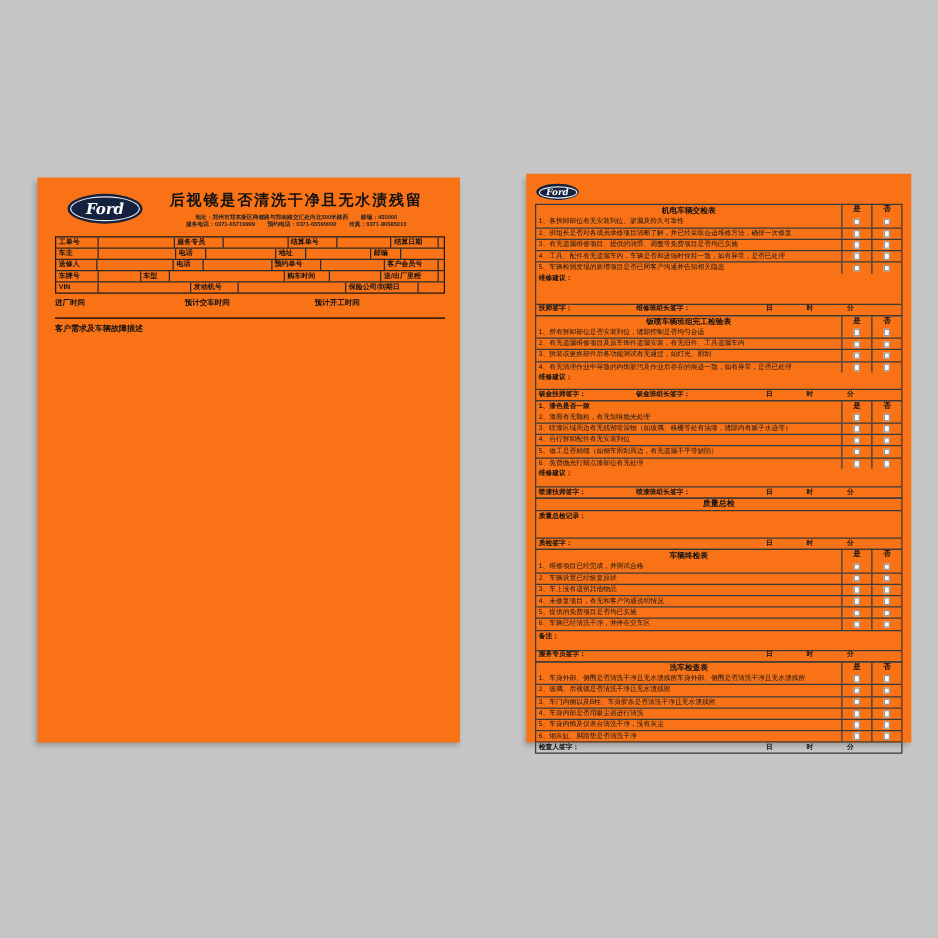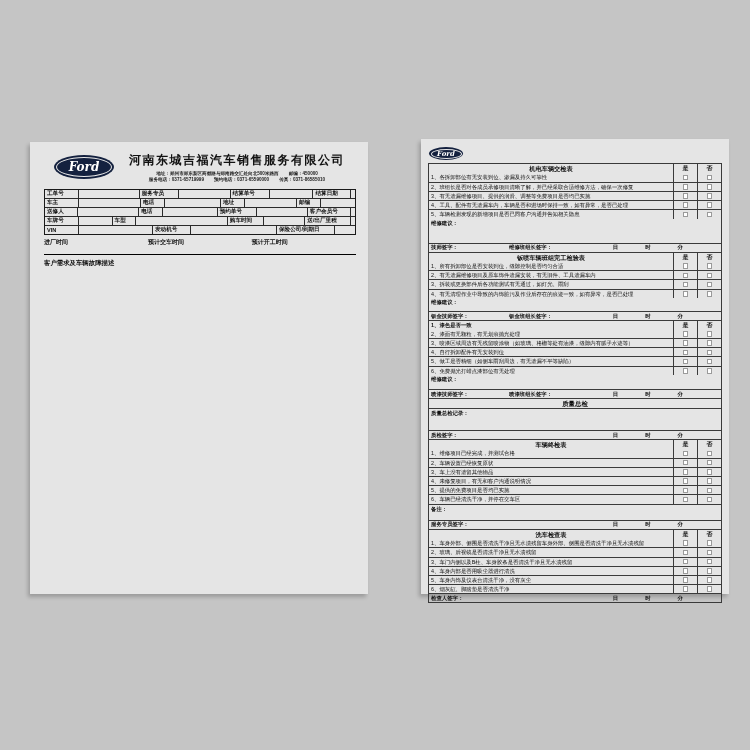--- a/index.html
+++ b/index.html
@@ -3,21 +3,21 @@
 <meta charset="utf-8">
 <style>
   html,body{margin:0;padding:0;}
   body{
     width:750px;height:750px;position:relative;
     background:#c5c5c5;
     font-family:"Liberation Sans","DejaVu Sans",sans-serif;
     color:#111;
     -webkit-font-smoothing:antialiased;
   }
-  .page{position:absolute;background:#e5e5e5;box-shadow:-2px 3px 4px rgba(0,0,0,0.22);}
+  .page{position:absolute;background:#f97316;box-shadow:-2px 3px 4px rgba(0,0,0,0.22);}
   
   #left-page{left:30px;top:142px;width:338px;height:452px;}
   .lp-header{display:flex;align-items:center;margin:10px 14px 0 24px;}
   .ford-logo{
     background:#14213f;border-radius:50%;
     display:flex;align-items:center;justify-content:center;
     position:relative;flex:none;
   }
   .ford-logo::after{content:"";position:absolute;inset:2px;border:1px solid #e8e8e8;border-radius:50%;}
   .ford-logo span{
@@ -66,21 +66,21 @@
 </style>
 </head>
 <body>
 
 <div class="page" id="left-page">
   <div class="lp-header">
     <div class="ford-logo ford-big">
         <span>Ford</span>
       </div>
     <div class="lp-titleblock">
-      <div class="company-title">河南东城吉福汽车销售服务有限公司</div>
+      <div class="company-title">后视镜是否清洗干净且无水渍残留</div>
       <div class="addr-line">
         <span>地址：郑州市郑东新区商都路与郑南路交汇处向北500米路西</span>
         <span>邮编：450000</span>
       </div>
       <div class="addr-line">
         <span>服务电话：0371-65719999</span>
         <span>预约电话：0371-65590000</span>
         <span>传真：0371-86585010</span>
       </div>
     </div>

